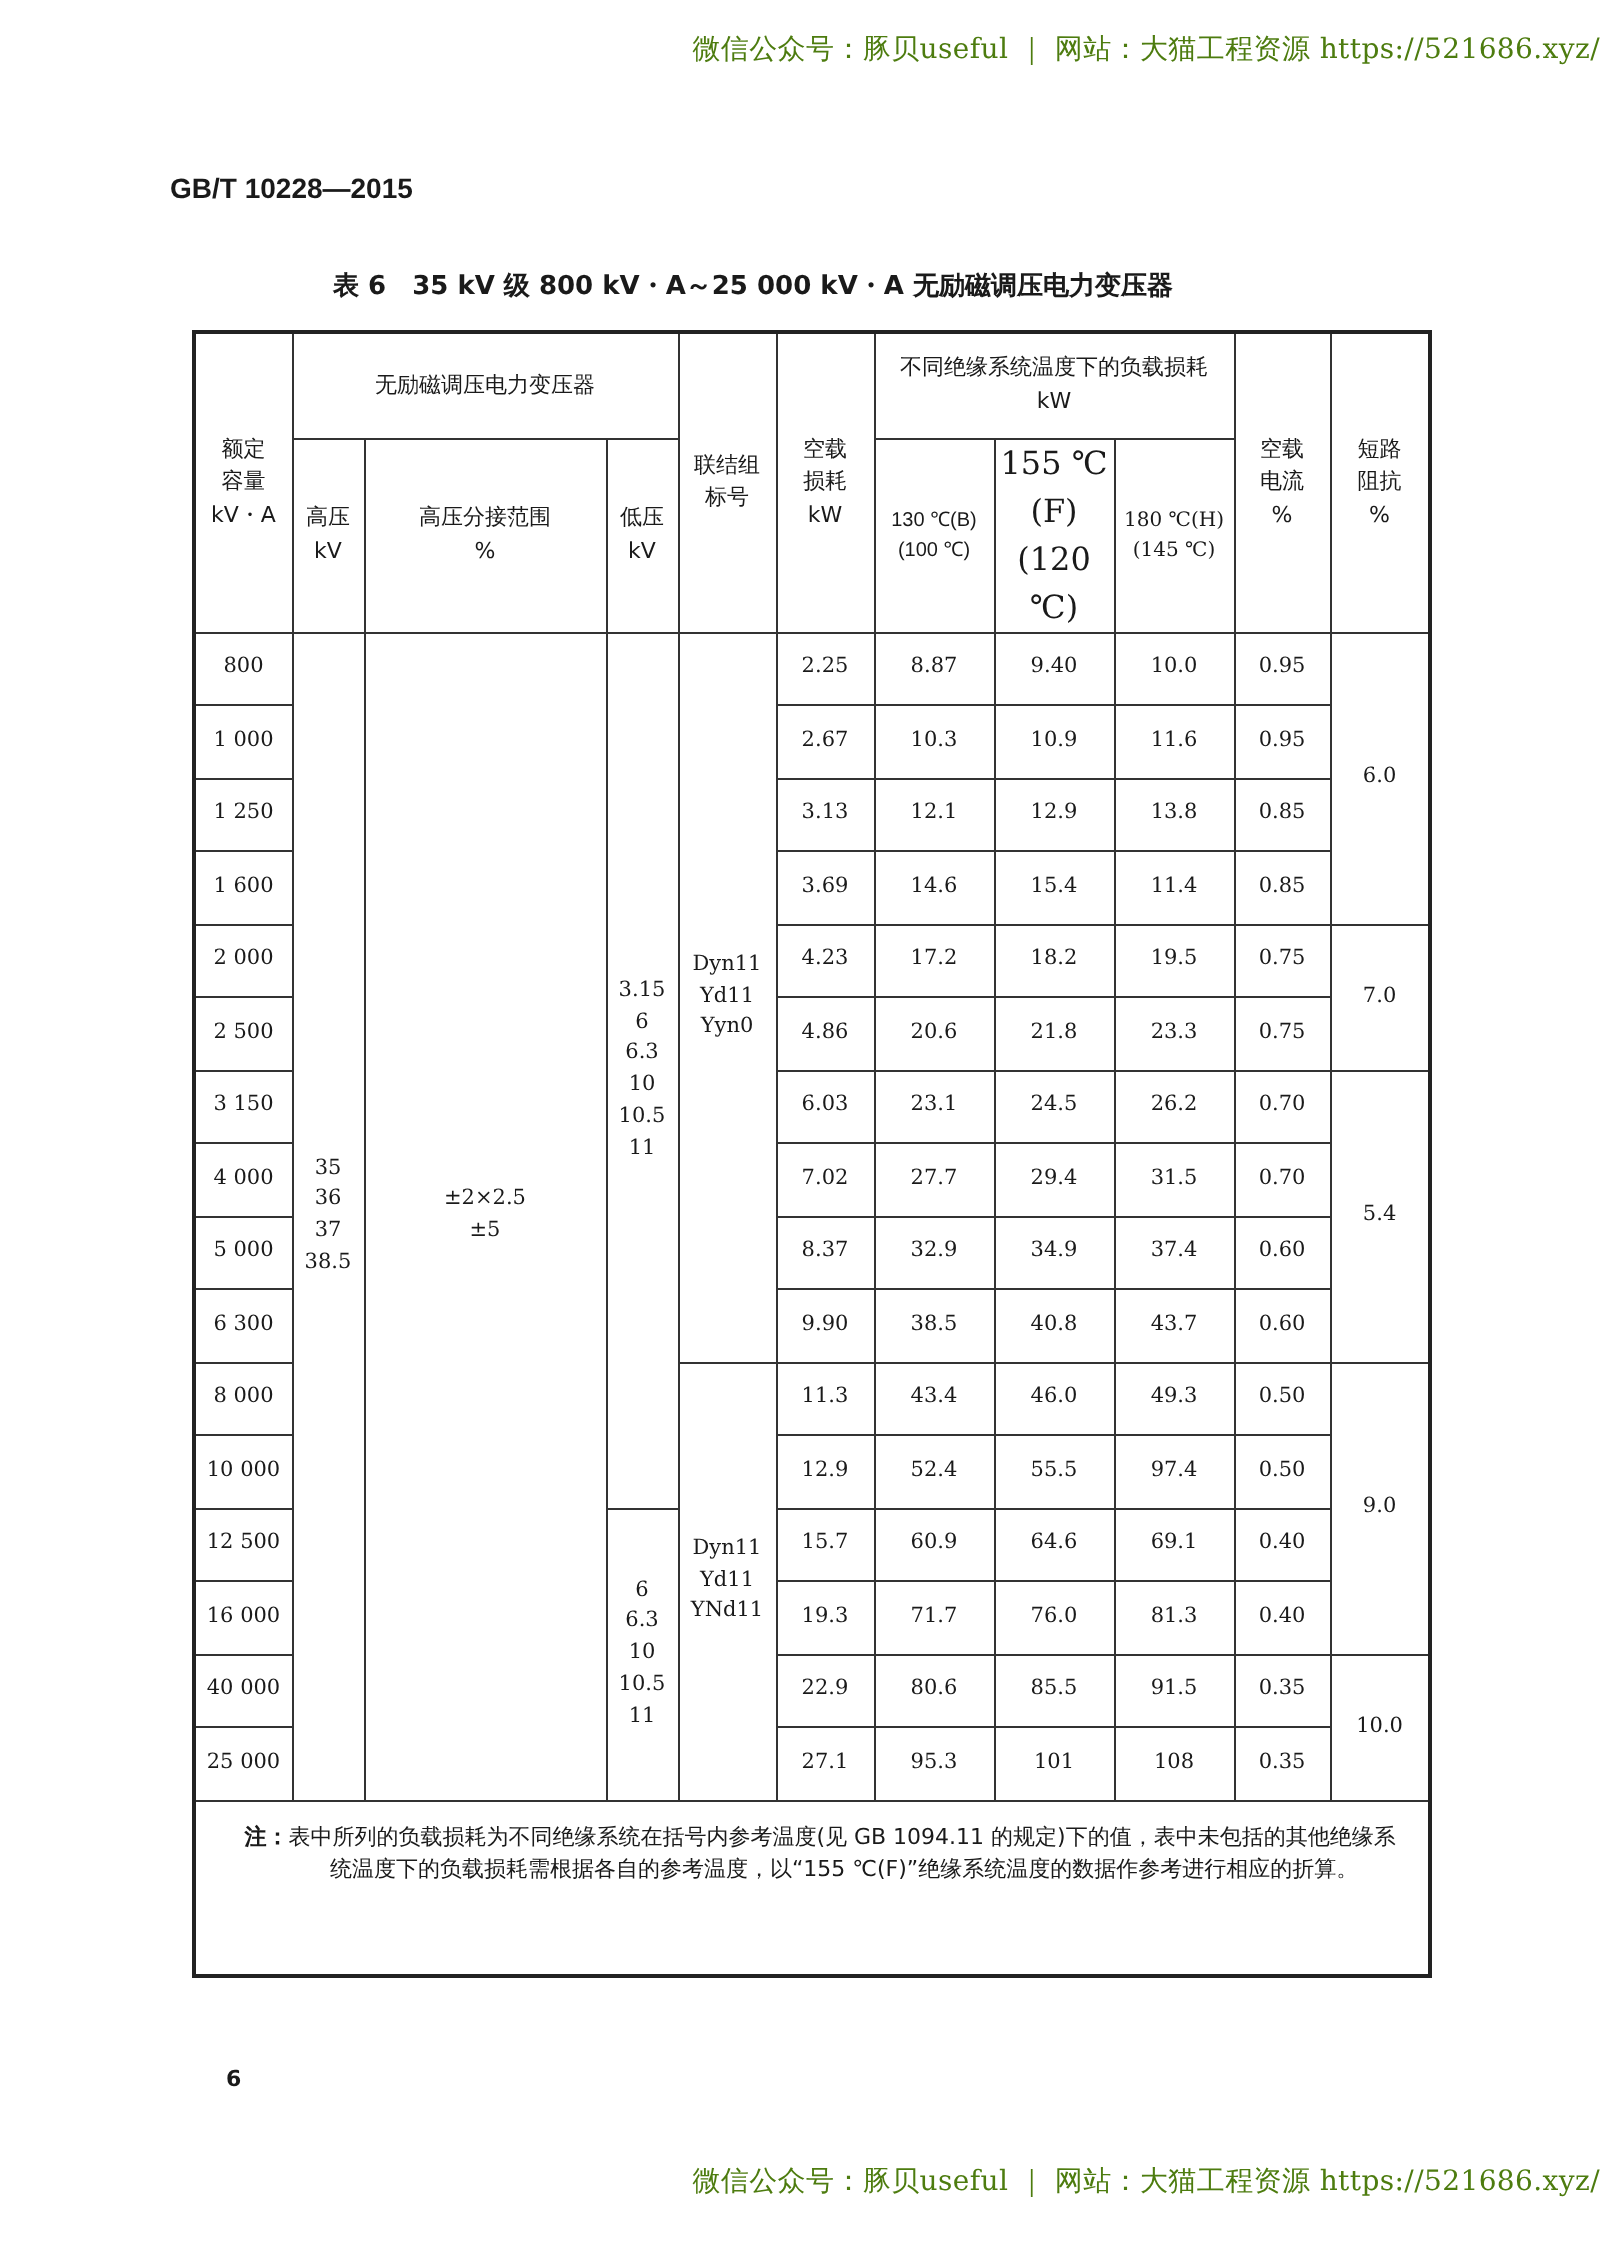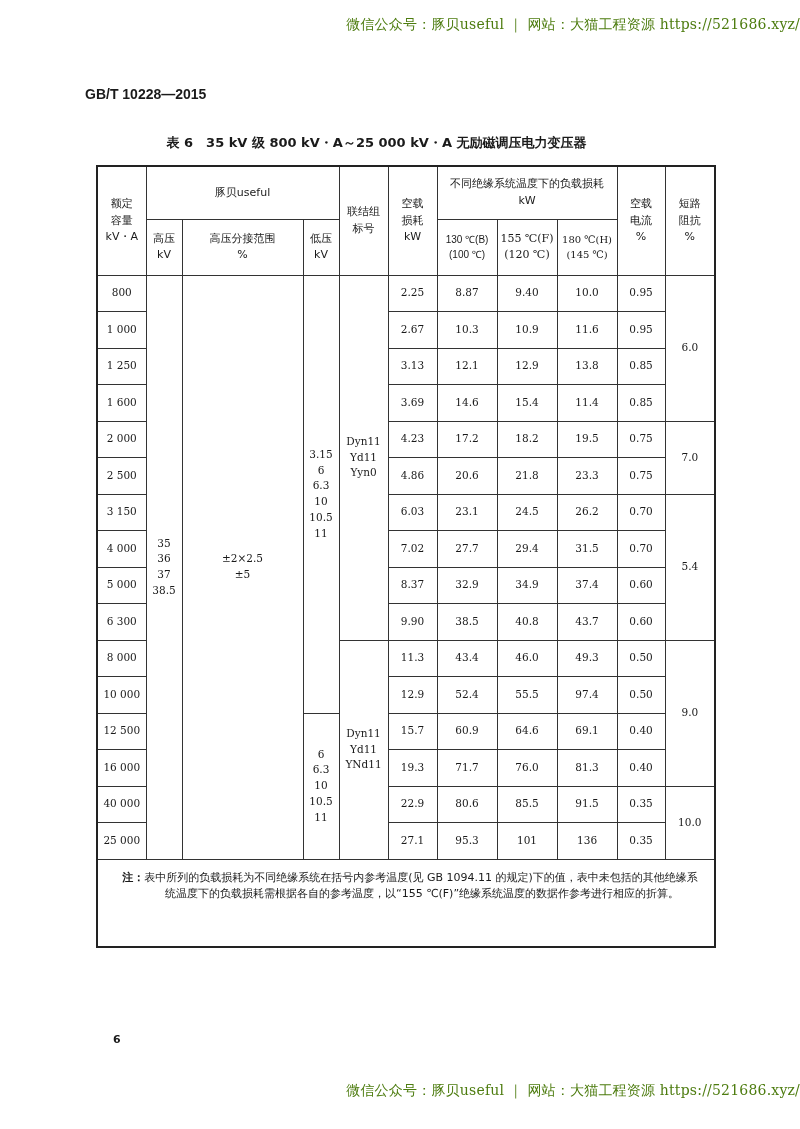--- a/index.html
+++ b/index.html
@@ -75,21 +75,21 @@
       <col style="width:48px">
       <col style="width:50px">
   </colgroup>
   <thead>
     <tr class="hdr-top">
       <th rowspan="2">
         <div>额定</div>
         <div>容量</div>
         <div>kV・A</div>
       </th>
-      <th colspan="3">豚贝useful</th>
+      <th colspan="3">无励磁调压电力变压器</th>
       <th rowspan="2">
         <div>联结组</div>
         <div>标号</div>
       </th>
       <th rowspan="2">
         <div>空载</div>
         <div>损耗</div>
         <div>kW</div>
       </th>
       <th colspan="3">
@@ -117,21 +117,21 @@
           <div>%</div>
       </th>
       <th>
         <div>低压</div>
           <div>kV</div>
       </th>
       <th style="font-family:Liberation Sans, sans-serif;font-size:10px;">
         <div>130 ℃(B)</div>
           <div>(100 ℃)</div>
       </th>
-      <th style="font-family:'DejaVu Serif',serif;font-size:11px;">
+      <th style="font-family:'DejaVu Serif',serif;font-size:16px;">
         <div>155 ℃(F)</div>
           <div>(120 ℃)</div>
       </th>
       <th style="font-family:'DejaVu Serif',serif;font-size:10px;">
         <div>180 ℃(H)</div>
           <div>(145 ℃)</div>
       </th>
     </tr>
   </thead>
   <tbody>
@@ -309,21 +309,21 @@
       <td>91.5</td>
       <td>0.35</td>
       <td rowspan="2">10.0</td>
     </tr>
 
     <tr class="data">
       <td>25 000</td>
       <td>27.1</td>
       <td>95.3</td>
       <td>101</td>
-      <td>136</td>
+      <td>108</td>
       <td>0.35</td>
     </tr>
 
     <tr>
       <td colspan="11" class="note">
         <div class="note-wrap">
           <span class="note-label">注：</span><span class="note-body">表中所列的负载损耗为不同绝缘系统在括号内参考温度(见 GB 1094.11 的规定)下的值，表中未包括的其他绝缘系统温度下的负载损耗需根据各自的参考温度，以“155 ℃(F)”绝缘系统温度的数据作参考进行相应的折算。</span>
         </div>
       </td>
     </tr>

